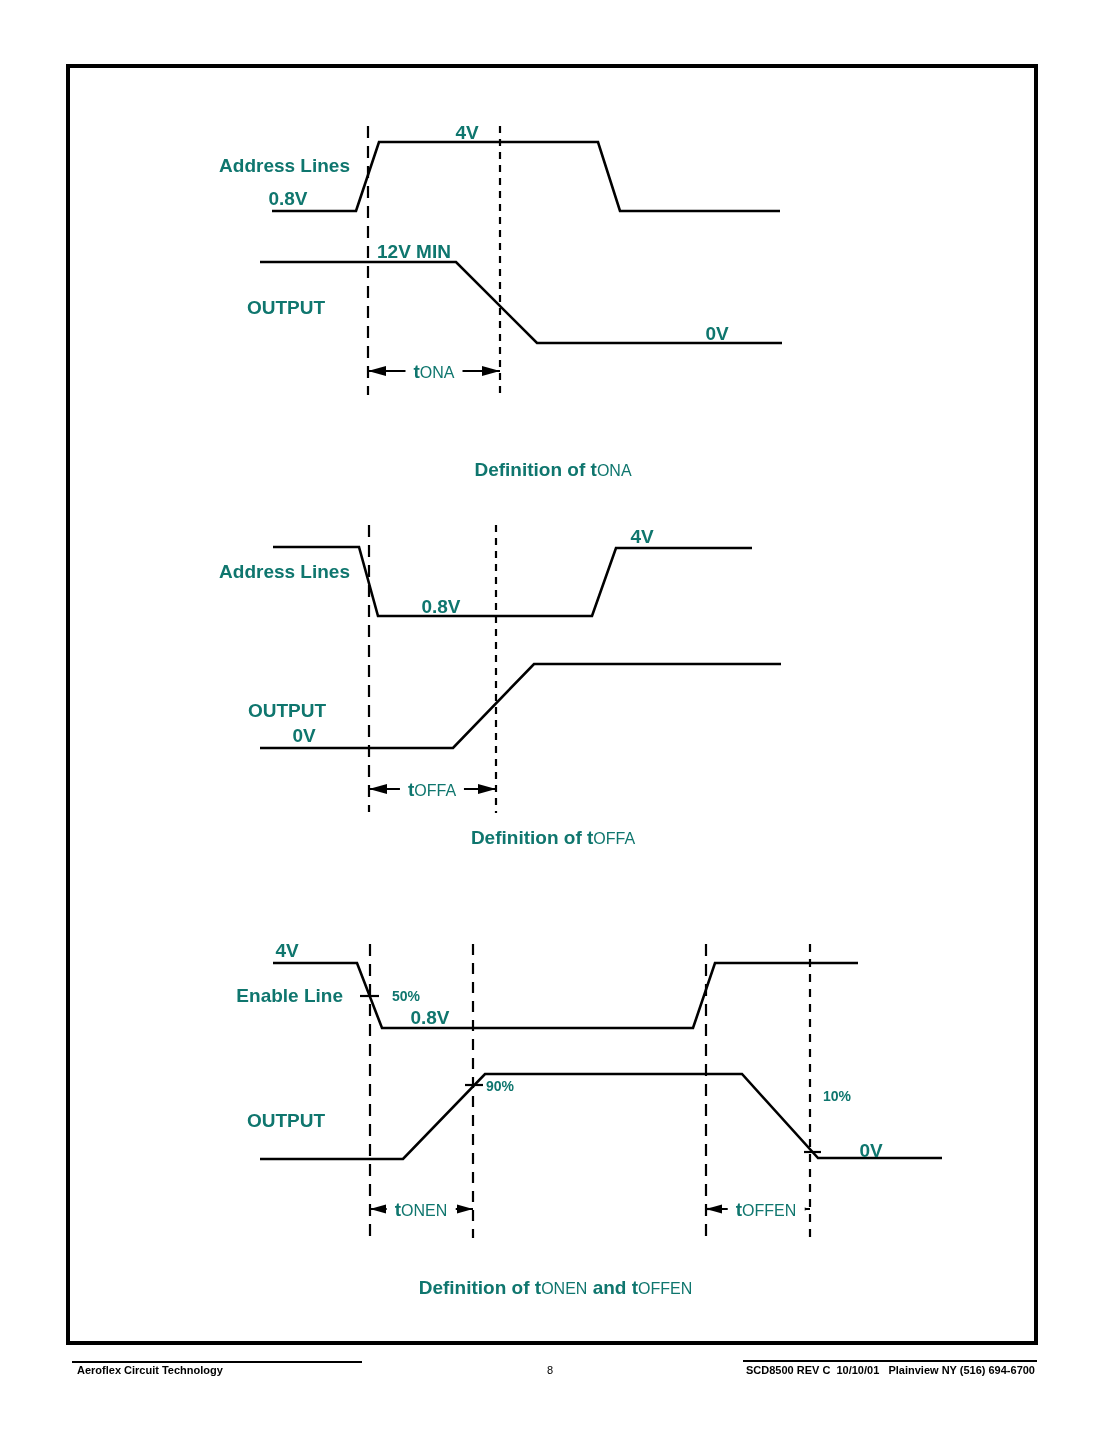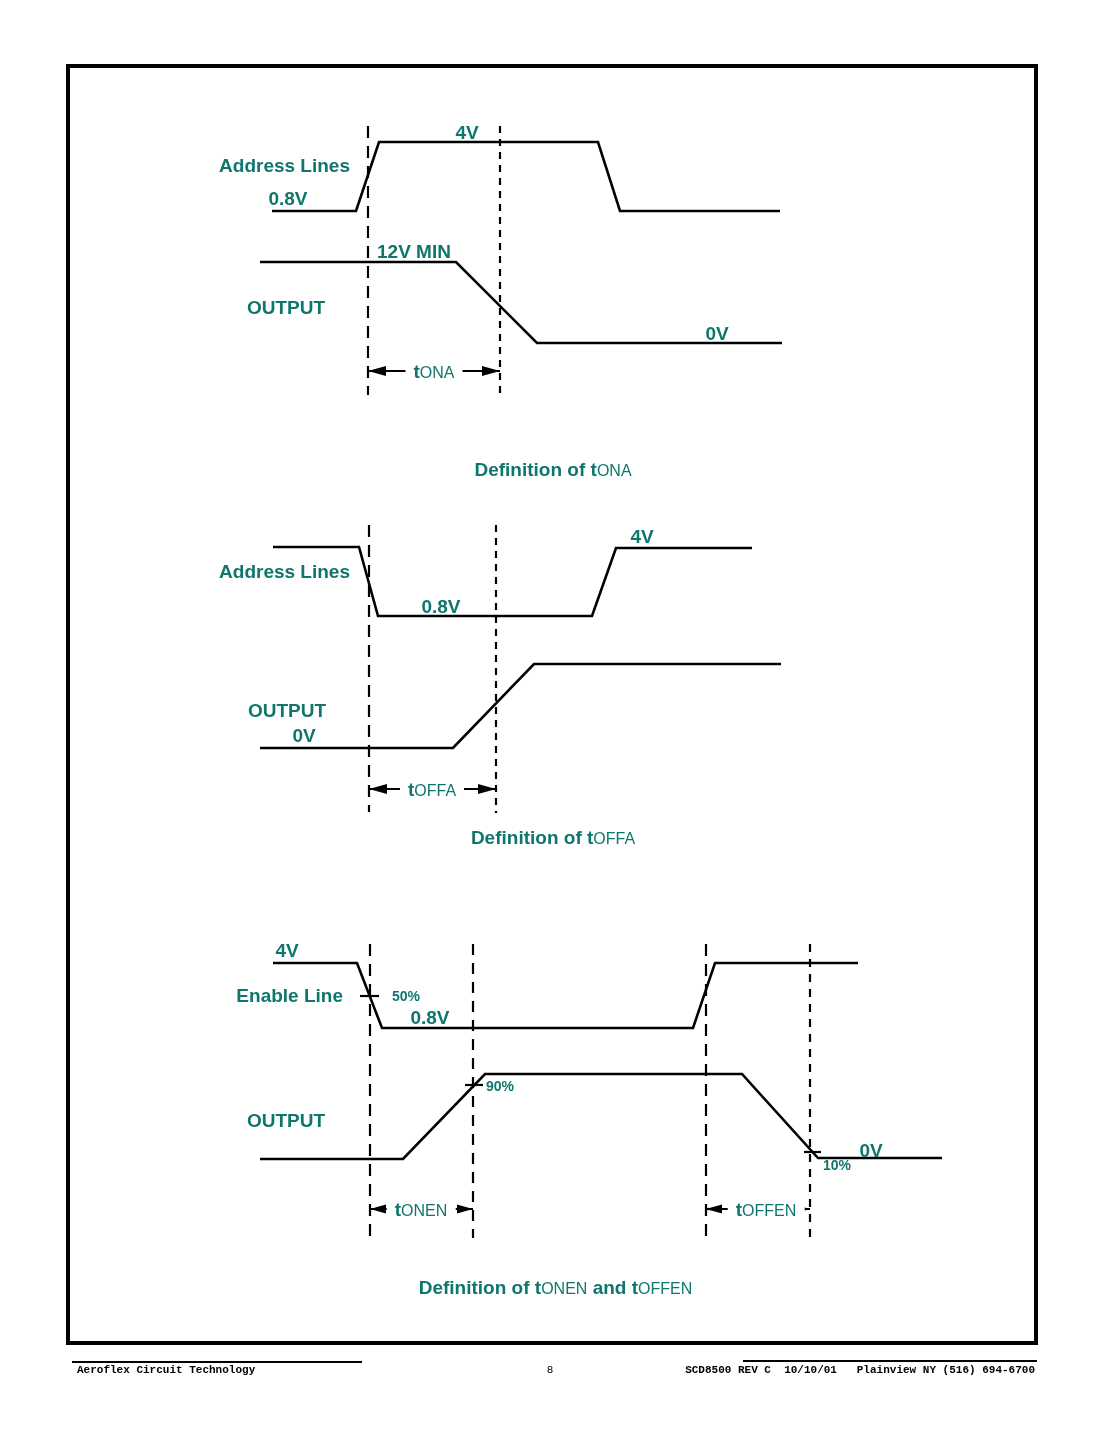--- a/index.html
+++ b/index.html
@@ -9,21 +9,21 @@
         border:4px solid #000;box-sizing:border-box;}
   .art{position:absolute;left:0;top:0;}
   .lbl{position:absolute;font-family:"Liberation Sans",sans-serif;font-weight:bold;
        font-size:19px;line-height:1;color:#0f766e;white-space:nowrap;}
   .ctr{transform:translate(-50%,-50%);}
   .vc{transform:translateY(-50%);}
   .pct{font-size:14px;}
   .sub{font-size:16px;font-weight:normal;}
   .big{font-size:19px;font-weight:bold;}
   .wbg{background:#fff;padding:0 8px;}
-  .foot{position:absolute;font-family:Liberation Mono, monospace;font-size:11px;
+  .foot{position:absolute;font-family:Liberation Sans, sans-serif;font-size:11px;
         line-height:1.2;color:#000;white-space:pre;}
   .fb{font-weight:bold;}
   svg line,svg path{stroke:#000;fill:none;}
   svg polygon{fill:#000;stroke:none;}
   .wave{stroke-width:2.6;}
   .dash{stroke-width:2.2;}
   .thin{stroke-width:2.2;}
   .rule{stroke-width:2;}
 </style>
 </head>
@@ -101,21 +101,21 @@
   <div class="lbl ctr" style="left:304px;top:735px;">0V</div>
   <div class="lbl ctr wbg" style="left:432px;top:789px;"><span class="big">t</span><span class="sub">OFFA</span></div>
   <div class="lbl ctr" style="left:553px;top:837px;"><span class="big">Definition of t</span><span class="sub">OFFA</span></div>
 
   <div class="lbl ctr" style="left:287px;top:950px;">4V</div>
   <div class="lbl vc" style="right:762px;top:995px;">Enable Line</div>
   <div class="lbl vc pct" style="left:392px;top:996px;">50%</div>
   <div class="lbl ctr" style="left:430px;top:1017px;">0.8V</div>
   <div class="lbl vc" style="right:780px;top:1120px;">OUTPUT</div>
   <div class="lbl vc pct" style="left:486px;top:1086px;">90%</div>
-  <div class="lbl vc pct" style="left:823px;top:1165px;">10%</div>
+  <div class="lbl vc pct" style="left:823px;top:1096px;">10%</div>
   <div class="lbl ctr" style="left:871px;top:1150px;">0V</div>
   <div class="lbl ctr wbg" style="left:421px;top:1209px;"><span class="big">t</span><span class="sub">ONEN</span></div>
   <div class="lbl ctr wbg" style="left:758px;top:1209px;margin-left:8px;"><span class="big">t</span><span class="sub">OFFEN</span></div>
   <div class="lbl ctr" style="left:552px;top:1287px;padding-left:7px;"><span class="big">Definition of t</span><span class="sub">ONEN</span><span class="big"> and t</span><span class="sub">OFFEN</span></div>
 
   <div class="foot fb" style="left:77px;top:1364px;">Aeroflex Circuit Technology</div>
   <div class="foot" style="left:550px;top:1364px;transform:translateX(-50%);">8</div>
   <div class="foot fb" style="right:70px;top:1364px;margin-left:41px;">SCD8500 REV C  10/10/01   Plainview NY (516) 694-6700</div>
 </div>
 

